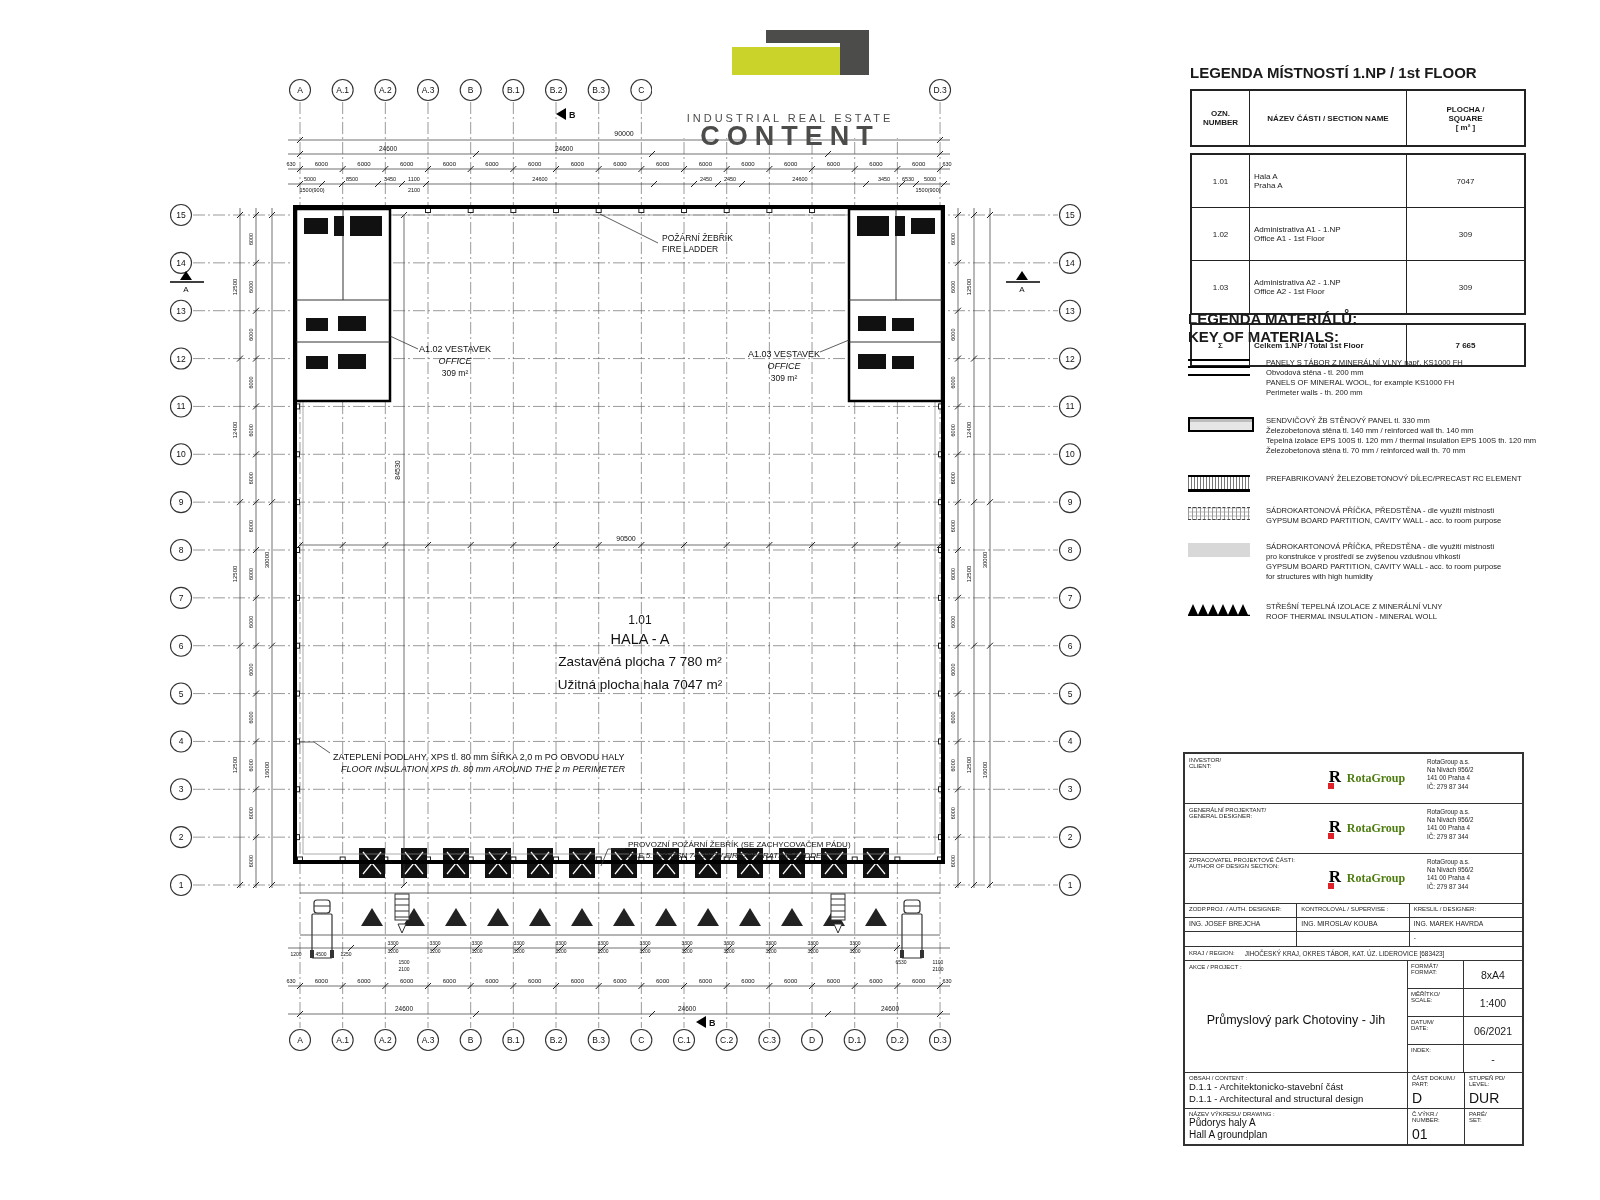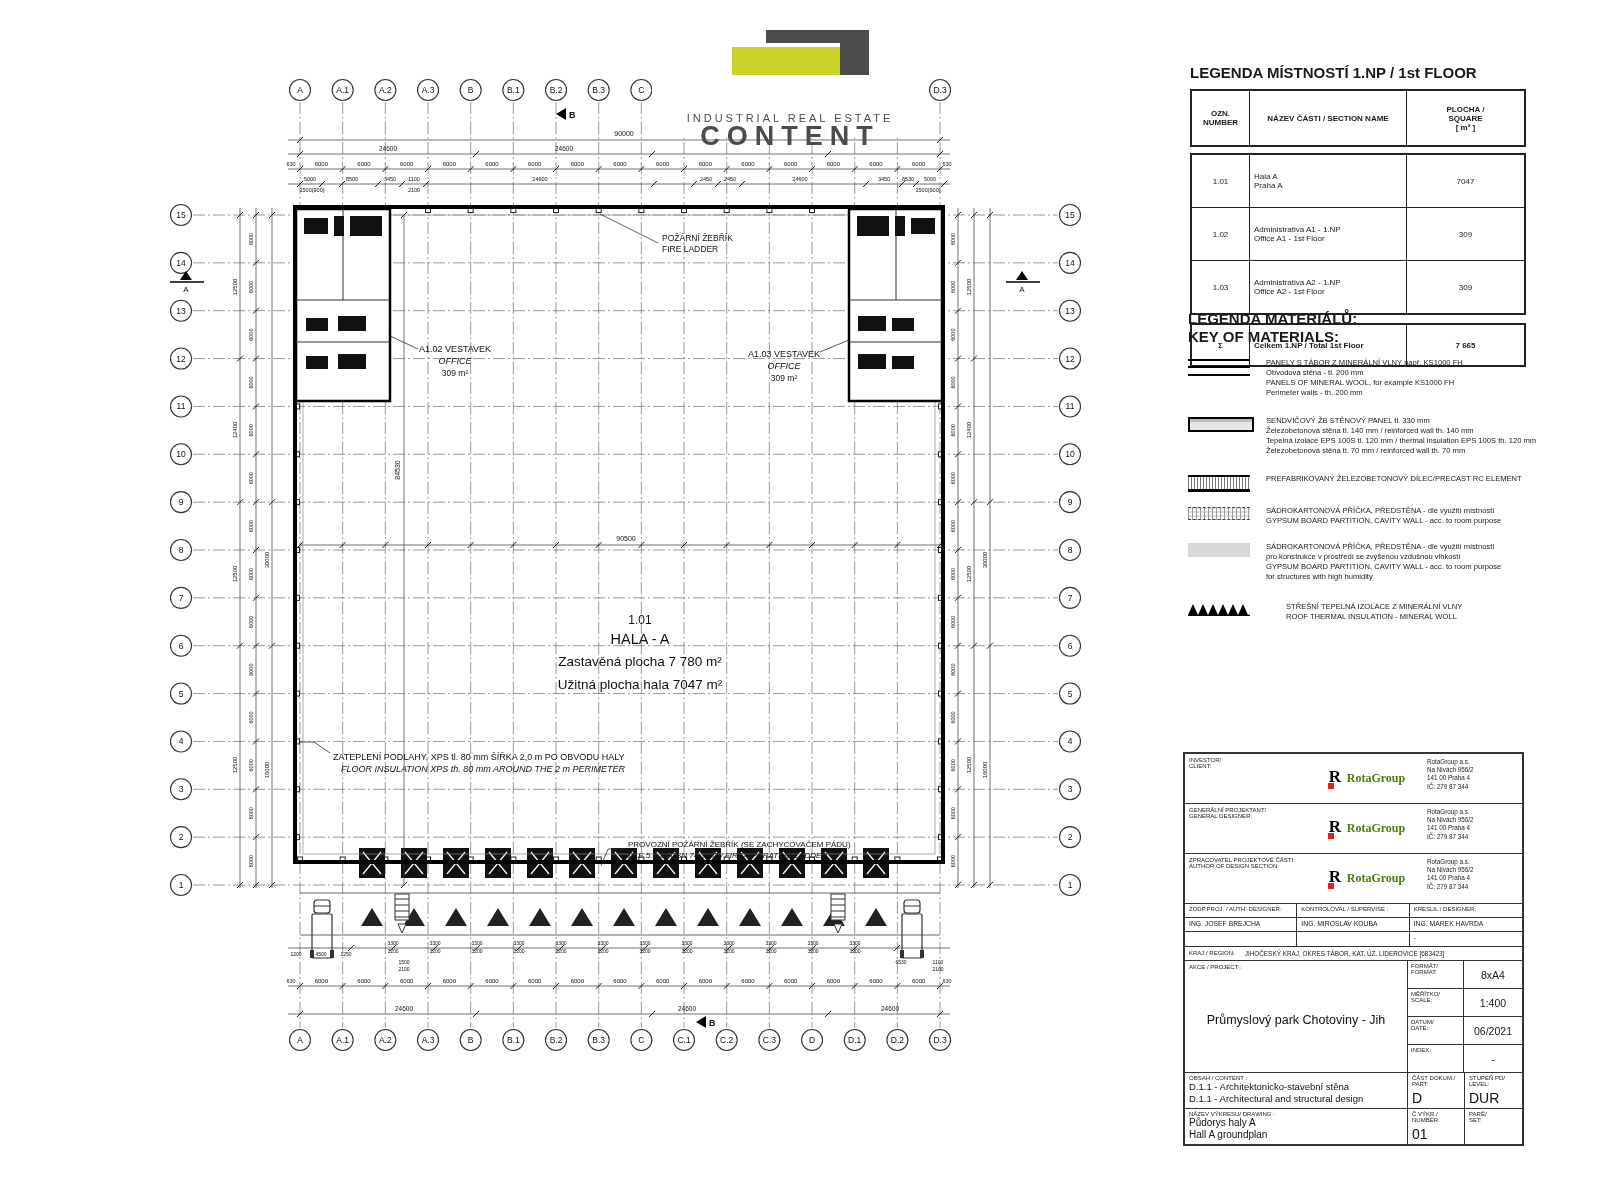--- a/index.html
+++ b/index.html
@@ -855,21 +855,21 @@
           <div class="mat-sw">
             <div class="sw sw-gypsum-solid"></div>
           </div>
           <div class="mat-text">
             <div>SÁDROKARTONOVÁ PŘÍČKA, PŘEDSTĚNA - dle využití místností</div>
             <div>pro konstrukce v prostředí se zvýšenou vzdušnou vlhkostí</div>
             <div>GYPSUM BOARD PARTITION, CAVITY WALL - acc. to room purpose</div>
             <div>for structures with high humidity</div>
           </div>
         </div>
-        <div class="mat-item" style="margin-top: 20px; gap: 20px;">
+        <div class="mat-item" style="margin-top: 20px;">
           <div class="mat-sw">
             <svg width="62" height="13" viewBox="0 0 62 13">
               <path d="M0,12 L5,1 L10,12 L15,1 L20,12 L25,1 L30,12 L35,1 L40,12 L45,1 L50,12 L55,1 L60,12 Z" fill="#000"></path>
               <line x1="0" y1="12.5" x2="62" y2="12.5" stroke="#000" stroke-width="1.5"></line>
             </svg>
           </div>
           <div class="mat-text">
             <div>STŘEŠNÍ TEPELNÁ IZOLACE Z MINERÁLNÍ VLNY</div>
             <div>ROOF THERMAL INSULATION - MINERAL WOLL</div>
           </div>
@@ -981,21 +981,21 @@
           </div>
           <div class="tb-meta-row">
             <div class="tb-meta-label tb-label">INDEX:</div>
             <div class="tb-meta-value">-</div>
           </div>
         </div>
     </div>
     <div class="tb-bottomrow">
       <div class="tb-bcell">
         <div class="tb-label">OBSAH / CONTENT :</div>
-        <div class="tb-line">D.1.1 - Architektonicko-stavební stěna</div>
+        <div class="tb-line">D.1.1 - Architektonicko-stavební část</div>
         <div class="tb-line">D.1.1 - Architectural and structural design</div>
       </div>
       <div class="tb-bcell">
         <div class="tb-label" style="white-space:pre-line">ČÁST DOKUM./
 PART:</div>
         <div class="tb-bigval">D</div>
       </div>
       <div class="tb-bcell">
         <div class="tb-label" style="white-space:pre-line">STUPEŇ PD/
 LEVEL:</div>

